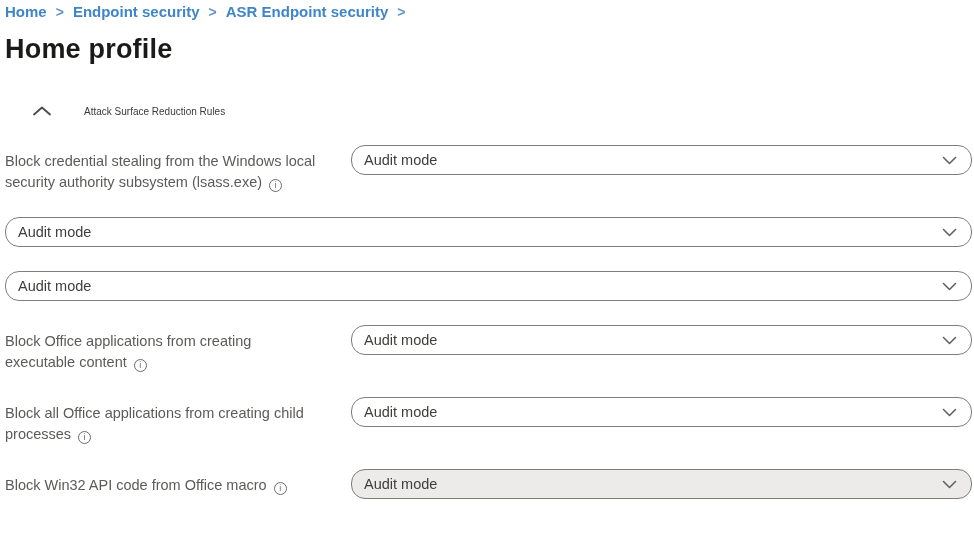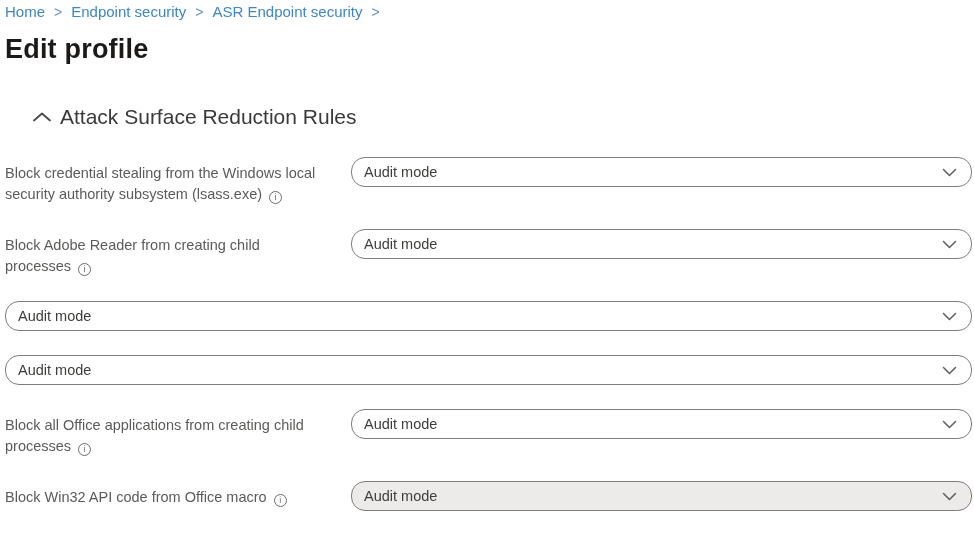--- a/index.html
+++ b/index.html
@@ -22,42 +22,43 @@
     background: var(--page-bg);
     font-family: "Liberation Sans", "DejaVu Sans", sans-serif;
   }
   .page { padding: 2px 2px 0 5px; }
 
   
   .breadcrumb {
     display: flex; align-items: center;
     font-size: 15px; line-height: 20px;
     white-space: nowrap;
+    font-weight: bold;
   }
   .crumb-link { color: var(--breadcrumb-link); cursor: pointer; text-decoration: none; }
   .crumb-sep { color: var(--breadcrumb-sep); margin: 0 9px; font-size: 14px; }
 
   
   .page-title {
     margin-top: 12px;
     font-size: 27px; font-weight: 700;
     color: var(--title-text);
     letter-spacing: 0.2px;
   }
 
   
   .section-header {
     margin-top: 40px; margin-left: 27px;
     display: flex; align-items: center;
     cursor: pointer;
   }
   .section-chevron { width: 20px; height: 12px; display: inline-flex; }
   .section-title {
-    margin-left: 8px;
-    font-size: 21px; color: var(--section-text);
+    margin-left: 32px;
+    font-size: 10px; color: var(--section-text);
   }
 
   
   .rules { margin-top: 28px; margin-right: 0; }
   .rule-row {
     display: flex; align-items: flex-start;
     margin-bottom: 24px;
   }
   .rule-label-wrap {
     flex: 0 0 346px;
@@ -96,21 +97,21 @@
 
   <nav class="breadcrumb">
     <a class="crumb-link">Home</a>
     <span class="crumb-sep">&gt;</span>
     <a class="crumb-link">Endpoint security</a>
     <span class="crumb-sep">&gt;</span>
     <a class="crumb-link">ASR Endpoint security</a>
     <span class="crumb-sep">&gt;</span>
   </nav>
 
-  <h1 class="page-title">Edit profile</h1>
+  <h1 class="page-title">Home profile</h1>
 
   <div class="section-header">
     <span class="section-chevron">
       <svg width="20" height="12" viewBox="0 0 20 12">
         <path d="M2 9.5 L10 2.5 L18 9.5" fill="none" stroke="#4a4a48" stroke-width="1.8" stroke-linecap="round" stroke-linejoin="round"></path>
       </svg>
     </span>
     <span class="section-title">Attack Surface Reduction Rules</span>
   </div>
 
@@ -123,45 +124,45 @@
       <span class="dropdown-value">Audit mode</span>
       <span class="chev">
         <svg width="15" height="9" viewBox="0 0 15 9">
           <path d="M1.5 1.5 L7.5 7.5 L13.5 1.5" fill="none" stroke="#5e5d5b" stroke-width="1.5" stroke-linecap="round" stroke-linejoin="round"></path>
         </svg>
       </span>
     </div>
   </div>
 
   <div class="rule-row">
-    <div class="rule-label-wrap">
-      <span class="rule-label-text">Block Adobe Reader from creating child processes</span><span class="info-icon">i</span>
-    </div>
-    <div class="dropdown">
-      <span class="dropdown-value">Audit mode</span>
-      <span class="chev">
-        <svg width="15" height="9" viewBox="0 0 15 9">
-          <path d="M1.5 1.5 L7.5 7.5 L13.5 1.5" fill="none" stroke="#5e5d5b" stroke-width="1.5" stroke-linecap="round" stroke-linejoin="round"></path>
-        </svg>
-      </span>
-    </div>
-  </div>
-
-  <div class="rule-row">
-    <div class="dropdown">
-      <span class="dropdown-value">Audit mode</span>
-      <span class="chev">
-        <svg width="15" height="9" viewBox="0 0 15 9">
-          <path d="M1.5 1.5 L7.5 7.5 L13.5 1.5" fill="none" stroke="#5e5d5b" stroke-width="1.5" stroke-linecap="round" stroke-linejoin="round"></path>
-        </svg>
-      </span>
-    </div>
-  </div>
-
-  <div class="rule-row">
+    <div class="dropdown">
+      <span class="dropdown-value">Audit mode</span>
+      <span class="chev">
+        <svg width="15" height="9" viewBox="0 0 15 9">
+          <path d="M1.5 1.5 L7.5 7.5 L13.5 1.5" fill="none" stroke="#5e5d5b" stroke-width="1.5" stroke-linecap="round" stroke-linejoin="round"></path>
+        </svg>
+      </span>
+    </div>
+  </div>
+
+  <div class="rule-row">
+    <div class="dropdown">
+      <span class="dropdown-value">Audit mode</span>
+      <span class="chev">
+        <svg width="15" height="9" viewBox="0 0 15 9">
+          <path d="M1.5 1.5 L7.5 7.5 L13.5 1.5" fill="none" stroke="#5e5d5b" stroke-width="1.5" stroke-linecap="round" stroke-linejoin="round"></path>
+        </svg>
+      </span>
+    </div>
+  </div>
+
+  <div class="rule-row">
+    <div class="rule-label-wrap">
+      <span class="rule-label-text">Block Office applications from creating executable content</span><span class="info-icon">i</span>
+    </div>
     <div class="dropdown">
       <span class="dropdown-value">Audit mode</span>
       <span class="chev">
         <svg width="15" height="9" viewBox="0 0 15 9">
           <path d="M1.5 1.5 L7.5 7.5 L13.5 1.5" fill="none" stroke="#5e5d5b" stroke-width="1.5" stroke-linecap="round" stroke-linejoin="round"></path>
         </svg>
       </span>
     </div>
   </div>
 

